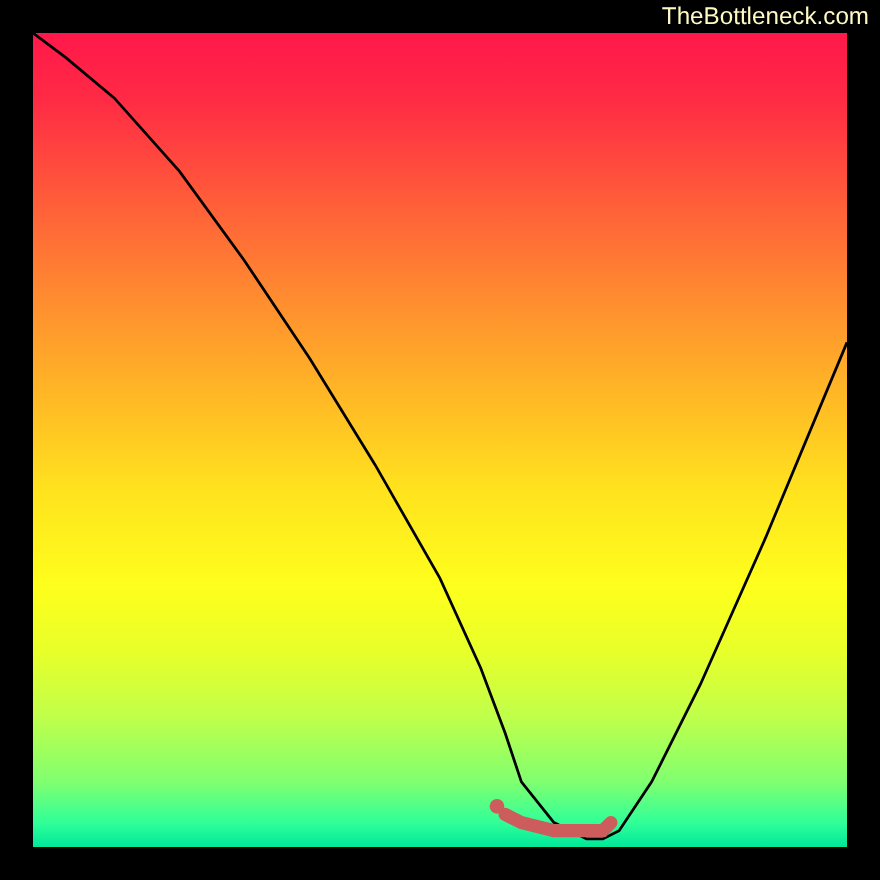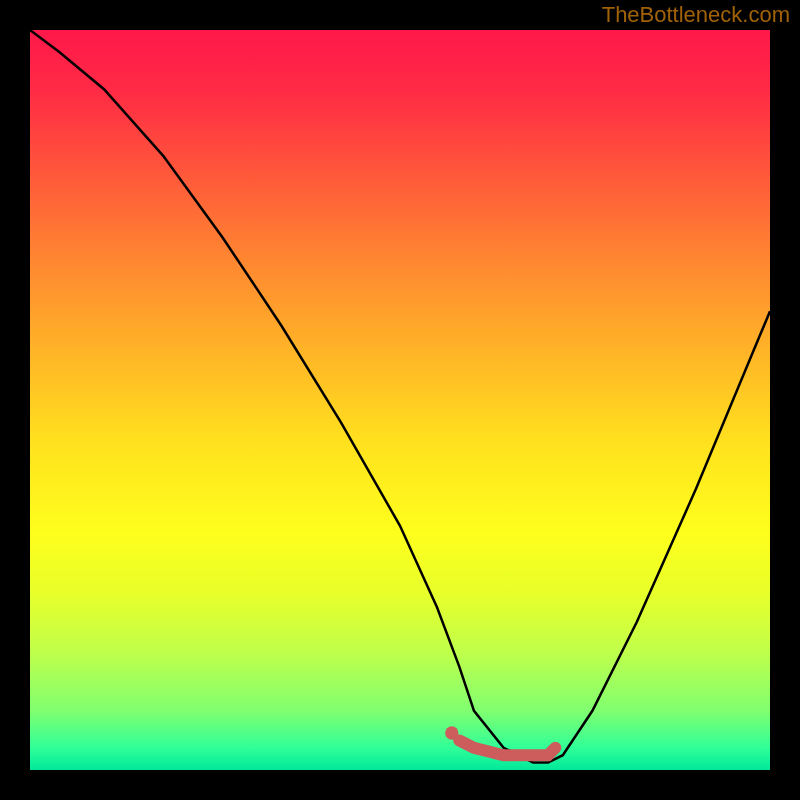--- a/index.html
+++ b/index.html
@@ -8,21 +8,21 @@
     width: 800px;
     height: 800px;
     background: #000;
     position: relative;
     font-family: Arial, sans-serif;
   }
   .watermark {
     position: absolute;
     top: 2px;
     right: 10px;
-    color: #a16207;
+    color: #fef9c3;
     font-size: 22px;
     font-weight: 500;
     z-index: 10;
   }
   .plot-area {
     position: absolute;
     left: 30px;
     top: 30px;
     width: 740px;
     height: 740px;

